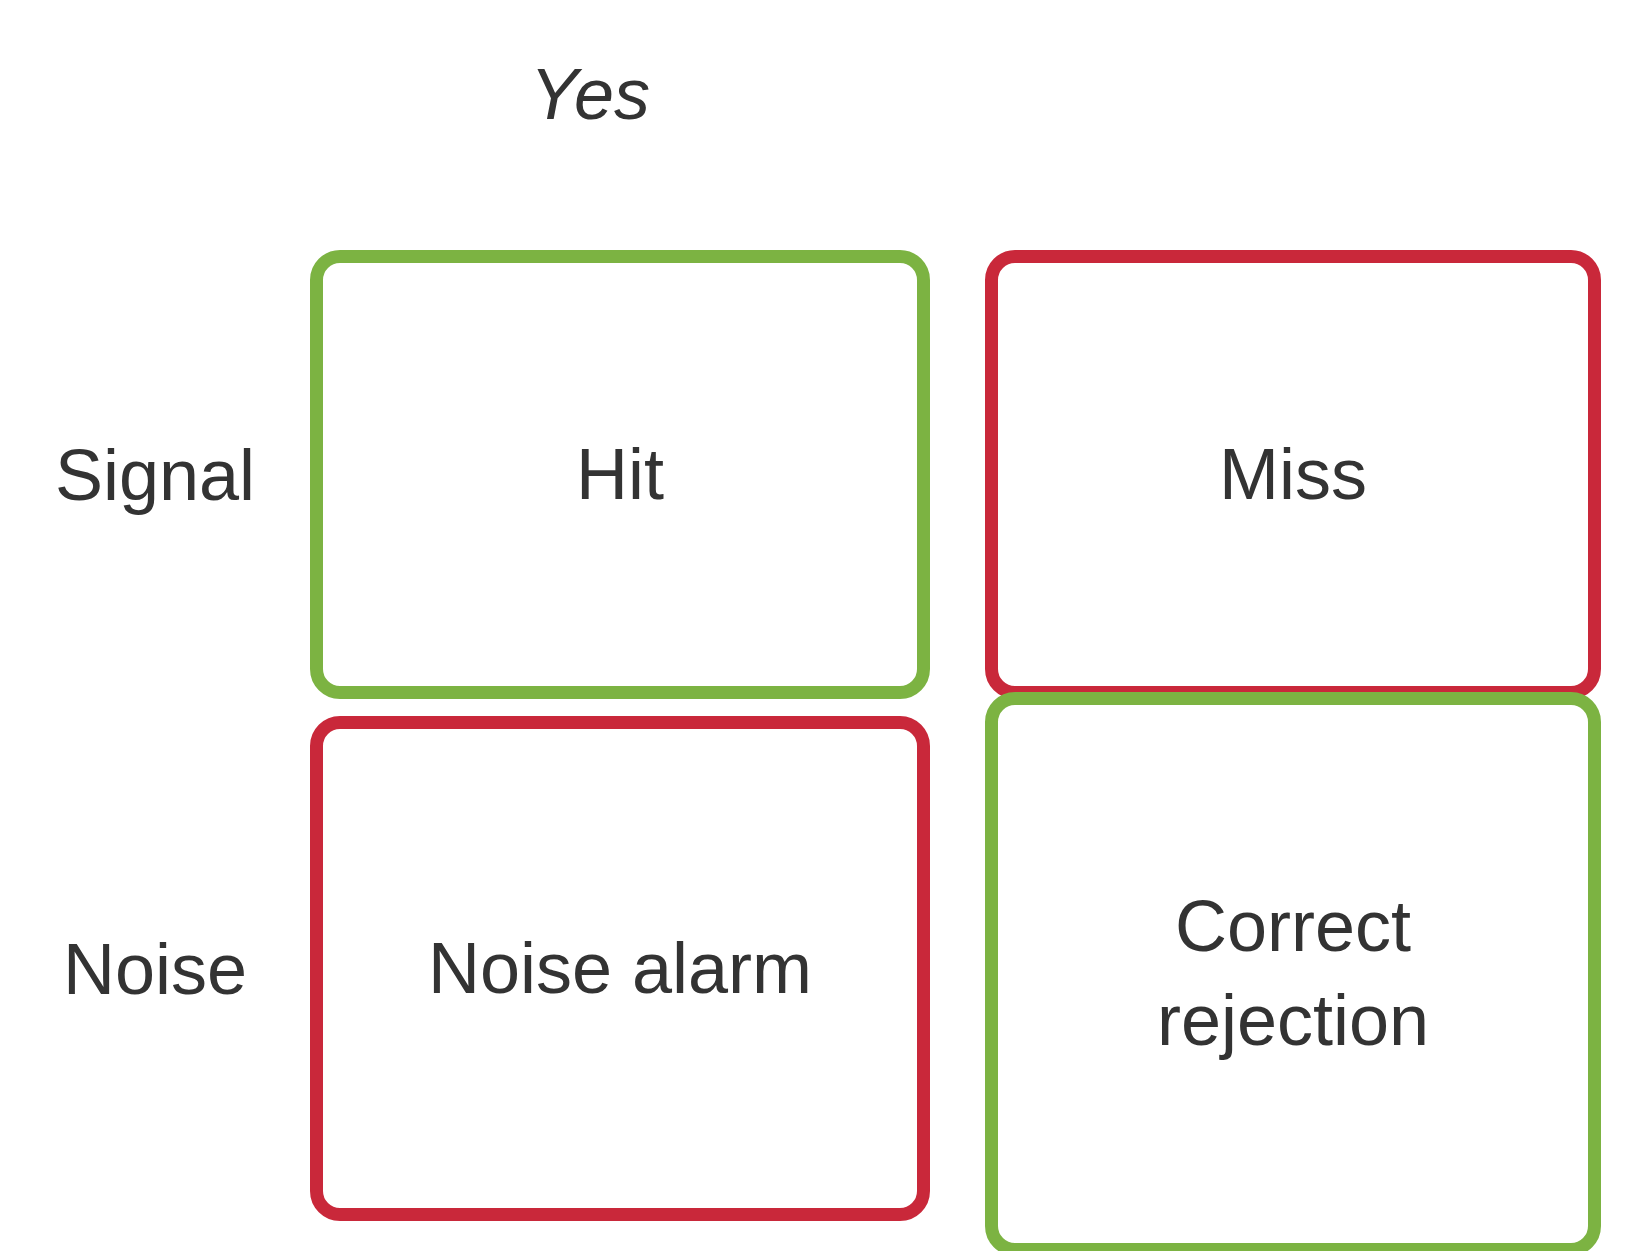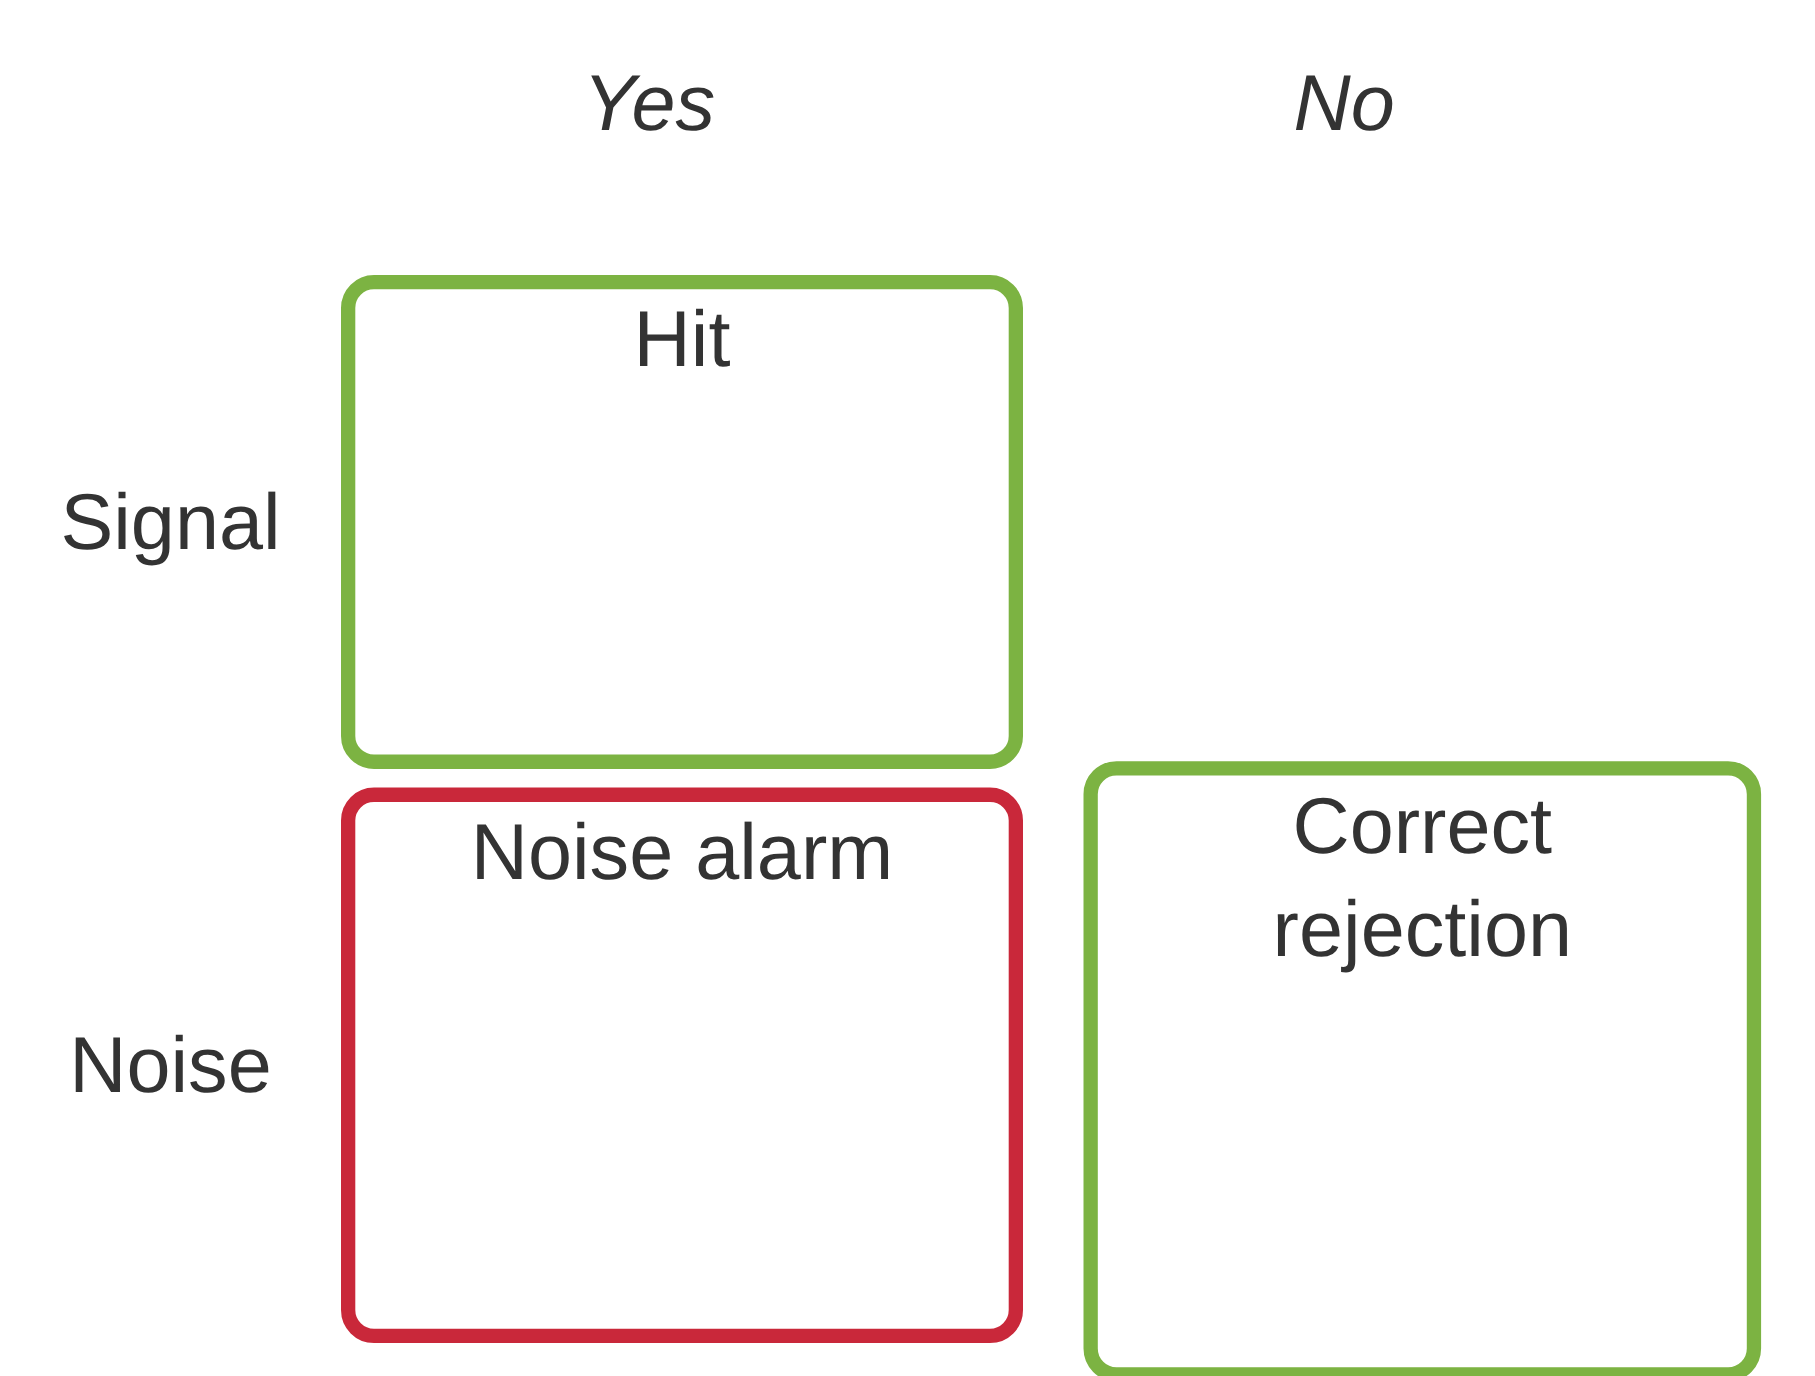--- a/index.html
+++ b/index.html
@@ -35,51 +35,53 @@
     color:var(--text);
   }
   .rowlbl-signal{left:0;top:250px;height:449px;}
   .rowlbl-noise{left:0;top:716px;height:505px;}
   .cell{
     position:absolute;
     box-sizing:border-box;
     border:13px solid var(--good);
     border-radius:30px;
     background:var(--bg);
-    display:flex;align-items:flex-start;justify-content:center;
+    display:flex;align-items:center;justify-content:center;
     text-align:center;
     font-size:72px;
     line-height:1.3;
     color:var(--text);
   }
   .cell--good{border-color:var(--good);}
   .cell--bad{border-color:var(--bad);}
   .cell-hit{left:310px;top:250px;width:620px;height:449px;}
   .cell-miss{left:985px;top:250px;width:616px;height:449px;}
   .cell-false-alarm{left:310px;top:716px;width:620px;height:505px;}
   .cell-correct-rejection{left:985px;top:692px;width:616px;height:564px;}
   .cell-label{display:block;max-width:440px;}
 </style>
 </head>
 <body>
 
 <div class="canvas">
 
   <div class="hdr hdr-yes">Yes</div>
 
-  <div class="hdr hdr-no">No</div>
 
   <div class="rowlbl rowlbl-signal">Signal</div>
 
   <div class="rowlbl rowlbl-noise">Noise</div>
 
   <div class="cell cell--good cell-hit">
     <span class="cell-label">Hit</span>
   </div>
 
+  <div class="cell cell--bad cell-miss">
+    <span class="cell-label">Miss</span>
+  </div>
 
   <div class="cell cell--bad cell-false-alarm">
     <span class="cell-label">Noise alarm</span>
   </div>
 
   <div class="cell cell--good cell-correct-rejection">
     <span class="cell-label">Correct rejection</span>
   </div>
 
 </div>

